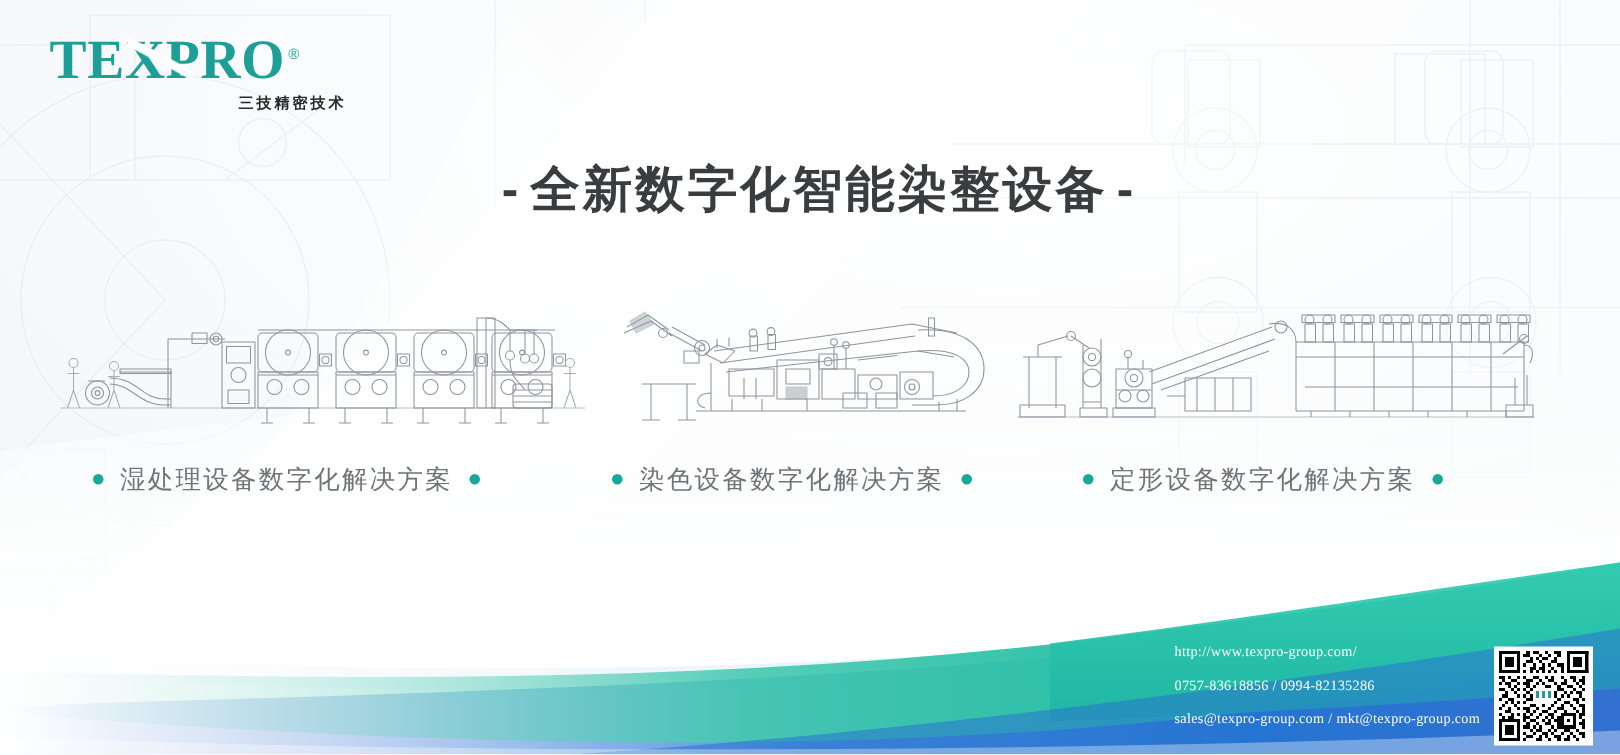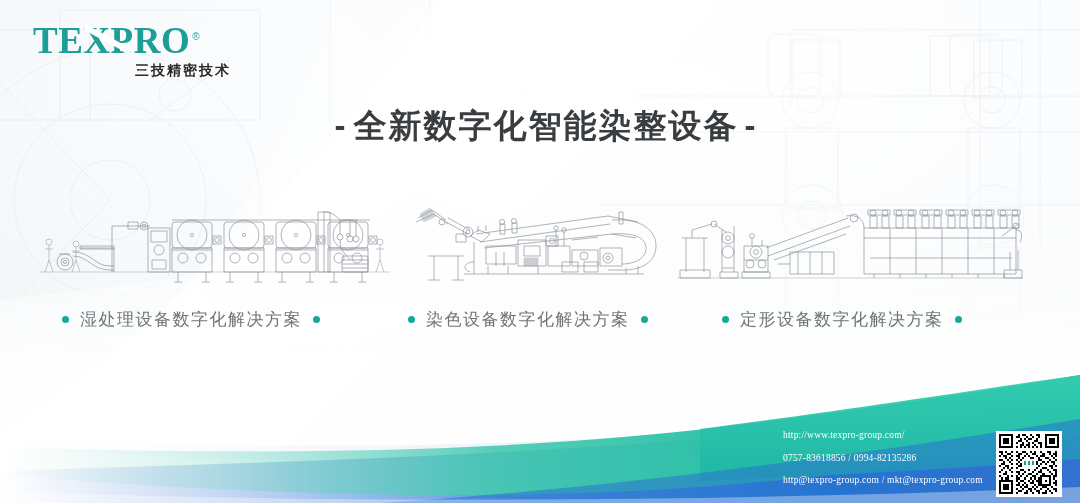--- a/index.html
+++ b/index.html
@@ -60,21 +60,21 @@
     font-family:"Liberation Sans", sans-serif;
     font-size:10px;
     color:#1d9f97;
     vertical-align:super;
     margin-left:2px;
     font-weight:normal;
   }
   .logo-sub {
     margin-top:3px;
     text-align:right;
-    font-size:14px;
+    font-size:10px;
     font-weight:bold;
     letter-spacing:2px;
     color:#2a2a2a;
     padding-right:2px;
   }
 
   
   .title {
     position:absolute;
     left:0; right:0; top:104px;
@@ -598,21 +598,21 @@
 
       <path d="M380 140 C 600 126, 850 94, 1080 56 L1080 140 Z" fill="#2a72cf" opacity=".55"></path>
 
       <path d="M0 128 C 300 140, 700 140, 1080 124 L1080 140 L0 140 Z" fill="#ffffff" opacity=".35"></path>
     </svg>
   </div>
 
   <div class="contact">
     <div class="contact-line">http://www.texpro-group.com/</div>
     <div class="contact-line">0757-83618856 / 0994-82135286</div>
-    <div class="contact-line">http@texpro-group.com / mkt@texpro-group.com</div>
+    <div class="contact-line">sales@texpro-group.com / mkt@texpro-group.com</div>
   </div>
 
   <div class="qr">
     <svg viewBox="0 0 29 29" shape-rendering="crispEdges" aria-hidden="true">
       <rect width="29" height="29" fill="#ffffff"></rect>
       <g fill="#000000">
 
         <rect x="0" y="0" width="7" height="1"></rect>
           <rect x="0" y="6" width="7" height="1"></rect>
         <rect x="0" y="0" width="1" height="7"></rect>

